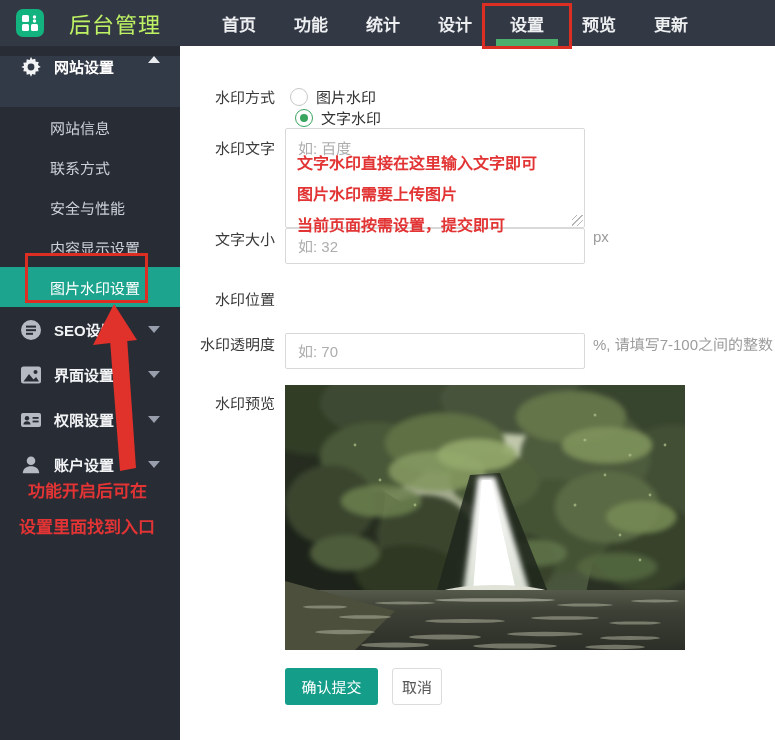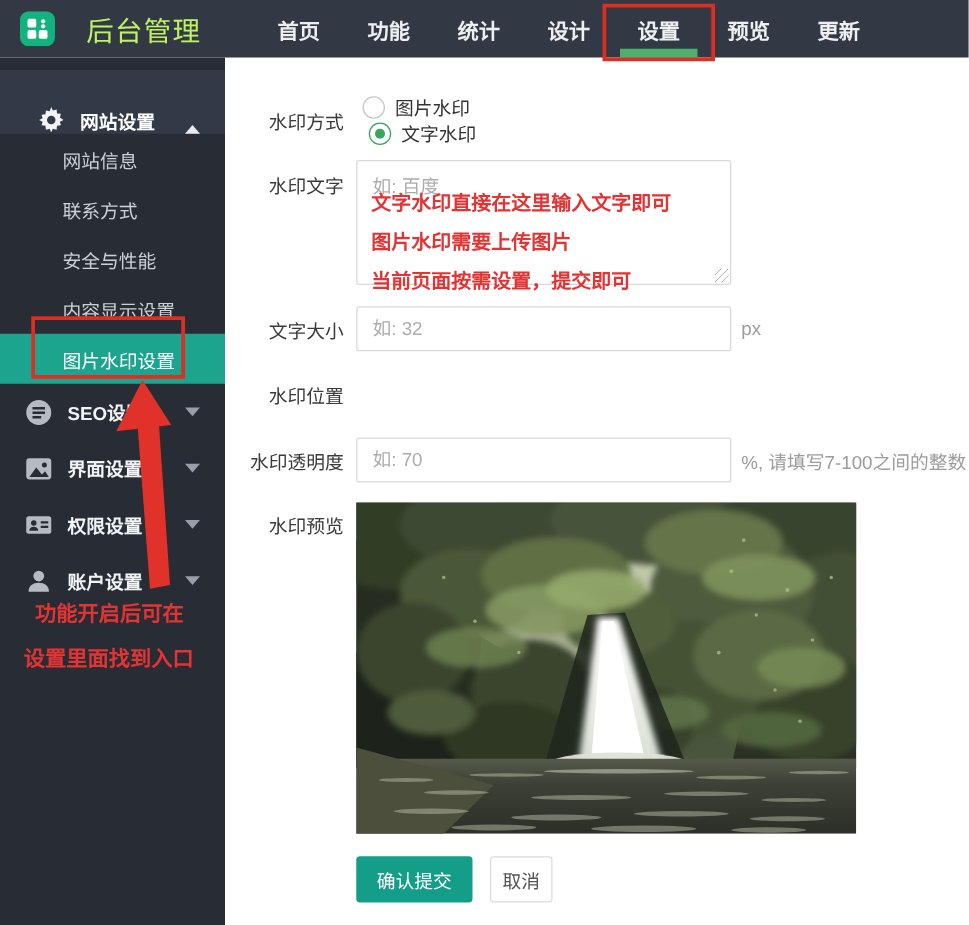--- a/index.html
+++ b/index.html
@@ -17,21 +17,21 @@
   .nav-item { position:relative; color:#edeff1; font-size:17px; font-weight:600;
     padding:0 19px; height:46px; display:flex; align-items:center; cursor:pointer; text-decoration:none; }
   .nav-underline { position:absolute; left:5px; right:5px; bottom:0; height:7px; background:#4caf6e; }
   .nav-red-box { position:absolute; left:-9px; right:-9px; top:3px; bottom:-3px;
     border:3px solid #dd2e23; z-index:30; pointer-events:none; }
 
   
   .sidebar { position:absolute; left:0; top:46px; width:180px; height:694px;
     background:#272c35; z-index:10; }
   .side-group-header { margin-top:10px; height:51px; background:#333a47;
-    display:flex; align-items:flex-end; padding-left:30px; cursor:pointer; }
+    display:flex; align-items:flex-start; padding-left:20px; cursor:pointer; }
   .side-group-header .gicon { width:22px; height:22px; margin-right:12px; display:inline-flex; }
   .side-group-header .glabel { color:#fff; font-size:15px; font-weight:700; flex:1; }
   .tri { width:0; height:0; margin-right:20px; }
   .tri-up { border-left:6px solid transparent; border-right:6px solid transparent; border-bottom:7px solid #e8eaee; }
   .tri-down { border-left:6px solid transparent; border-right:6px solid transparent; border-top:7px solid #989eab; }
   .side-sub { display:block; }
   .sub-item { display:flex; align-items:center; height:40px; padding-left:50px;
     color:#ccd1d8; font-size:15px; cursor:pointer; text-decoration:none; }
   .sub-item.active { height:40px; background:#1ca48e; color:#fff; }
   .side-group { height:45px; display:flex; align-items:center; padding-left:20px; cursor:pointer; }
@@ -39,27 +39,27 @@
   .side-group .glabel { color:#f2f3f5; font-size:15px; font-weight:700; flex:1; }
   .side-note-line { position:absolute; color:#e23434; font-size:17px; font-weight:600; white-space:nowrap; }
   .sidebar-red-box { position:absolute; left:25px; top:207px; width:123px; height:50px;
     border:3px solid #dd2e23; z-index:6; pointer-events:none; }
   .red-arrow { position:absolute; left:0; top:0; width:180px; height:694px;
     z-index:5; pointer-events:none; }
 
   
   .content { position:absolute; left:180px; top:46px; width:595px; height:694px;
     background:#fff; padding:30px 0 0 5px; }
-  .frow { display:flex; align-items:center; }
+  .frow { display:flex; }
   .flabel { width:90px; margin-right:10px; text-align:right; font-size:15px;
     color:#3a3a3a; flex-shrink:0; }
   .row-method { margin-top:10px; height:20px; }
   .row-text { margin-top:22px; align-items:flex-start; }
   .row-text .flabel { padding-top:9px; }
-  .row-size { margin-top:17px; }
+  .row-size { }
   .row-pos { margin-top:24px; height:20px; }
   .row-opacity { margin-top:25px; }
   .row-preview { margin-top:16px; align-items:flex-start; }
   .row-preview .flabel { padding-top:7px; }
   .row-actions { margin-top:18px; }
 
   .radio-group { display:flex; align-items:center;flex-direction:column; }
   .radio-opt { display:flex; align-items:center; cursor:pointer; }
   .radio { width:18px; height:18px; border-radius:50%; border:1px solid #c8c8c8;
     background:#fff; margin-right:8px; position:relative; flex-shrink:0; }

